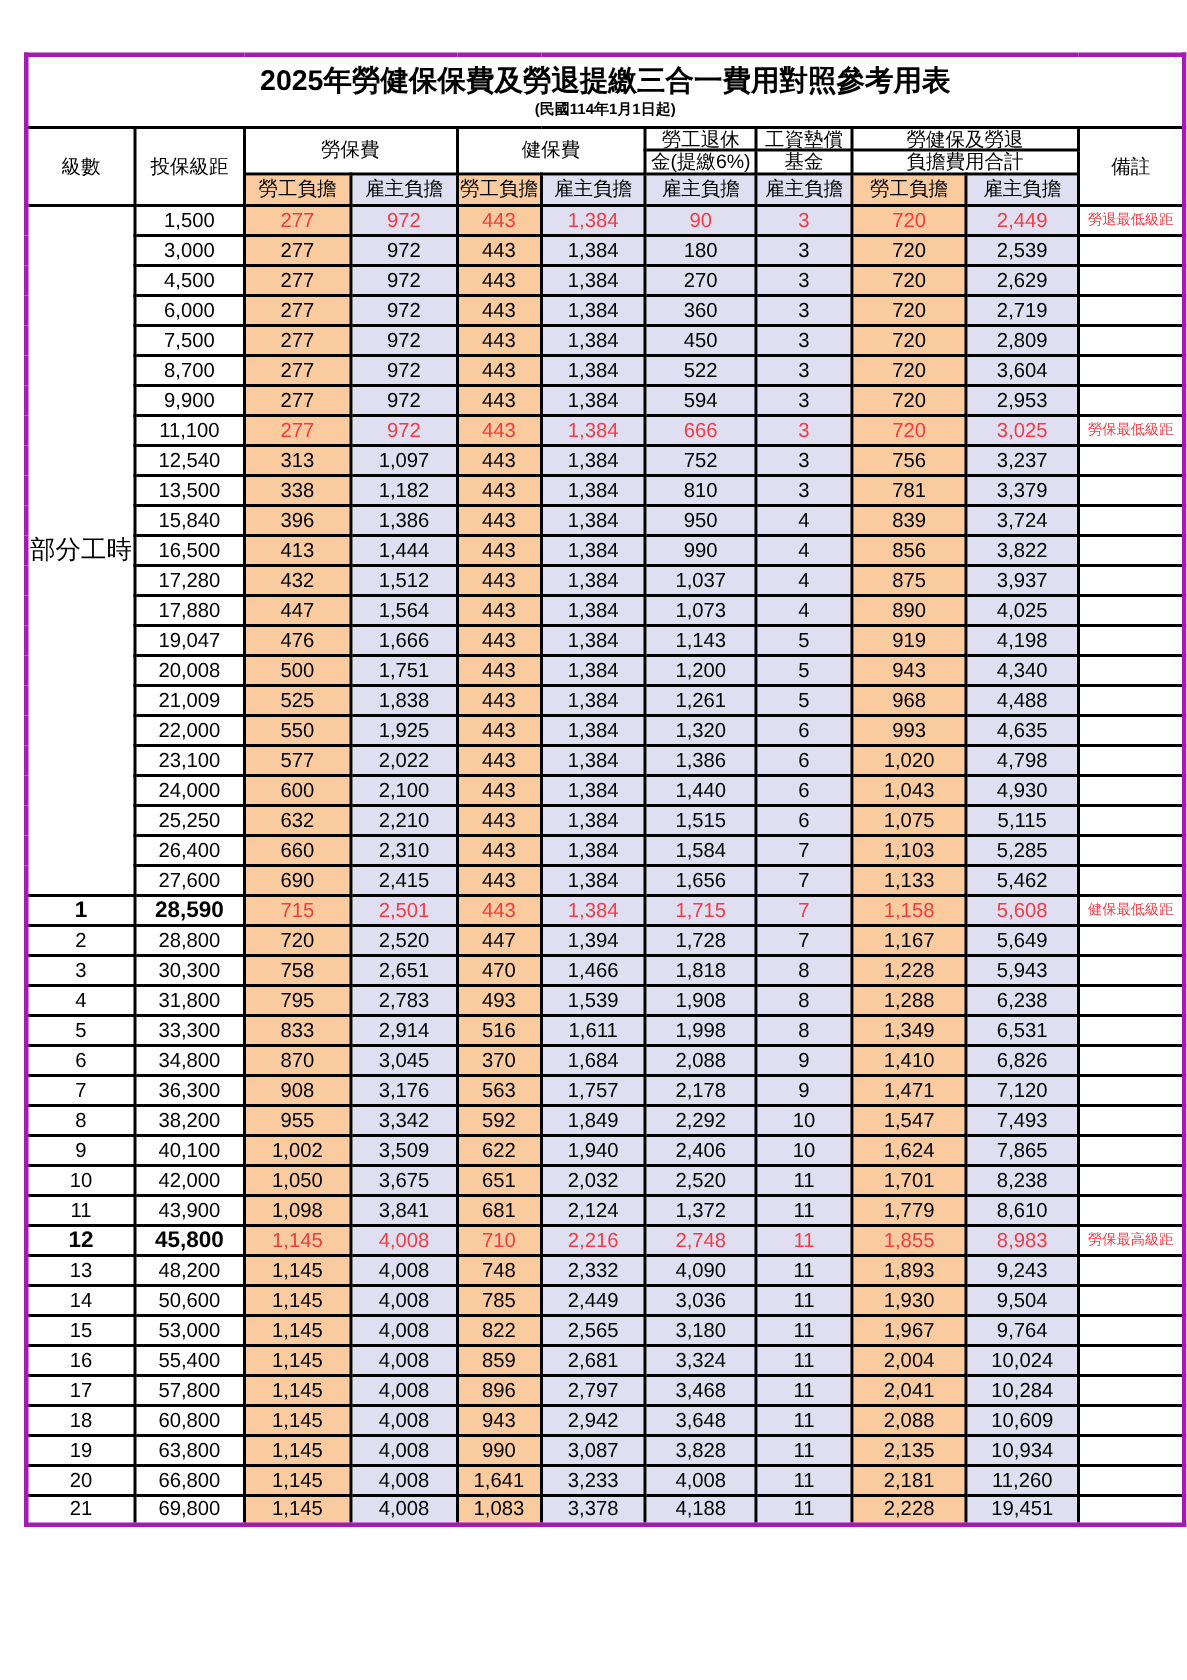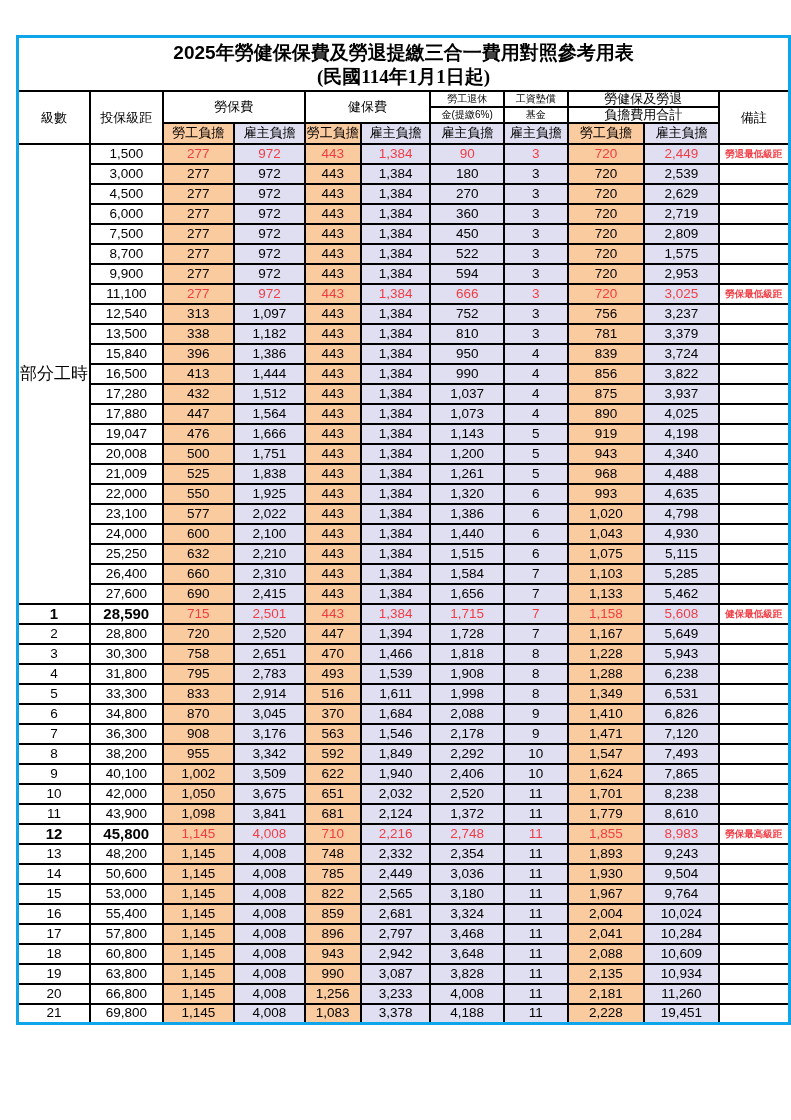--- a/index.html
+++ b/index.html
@@ -6,46 +6,46 @@
   html, body { margin: 0; padding: 0; }
   body {
     width: 791px; height: 1120px; background: #ffffff;
     font-family: "Liberation Sans", "DejaVu Sans", sans-serif;
     color: #000;
   }
   table {
     border-collapse: collapse;
     table-layout: fixed;
     margin: 35px 0 0 16px;
-    border: 3px solid #0ea5e9;
+    border: 3px solid #a21caf;
   }
   td {
     border: 2px solid #000;
     padding: 0 1px;
     text-align: center;
     vertical-align: middle;
     white-space: nowrap;
     overflow: hidden;
     font-size: 13.5px;
     height: 20px;
     line-height: 1.05;
   }
   .title-cell { height: 48px; padding: 2px 0; }
   .title-cell .t1 { font-size: 19px; font-weight: bold; line-height: 1.35; }
-  .title-cell .t2 { font-size: 19px; font-weight: bold; line-height: 1.2; font-family: Liberation Serif, serif; }
+  .title-cell .t2 { font-size: 10px; font-weight: bold; line-height: 1.2; }
   .hd { font-size: 13px; height: 15px; background: #fff; }
-  .hsm { font-size: 10px; }
+  .hsm { font-size: 13px; }
   .sub { font-size: 13px; height: 21px; }
   .emp { background: var(--emp-bg, #FBCBA0); }
   .er  { background: var(--er-bg, #E0DFF2); }
   .level-cell, .bracket-cell, .remark { background: #fff; }
   .pt { font-size: 17px; }
   .bold { font-weight: bold; font-size: 15px; }
   .red { color: var(--hl, #F03C44); }
-  .remark { font-size: 9.5px; font-weight: bold; padding: 1px; }
+  .remark { font-size: 9.5px; font-weight: normal; padding: 1px; }
 </style>
 </head>
 <body>
 
 <table>
   <colgroup>
     <col style="width:59px">
       <col style="width:73px">
     <col style="width:72px">
       <col style="width:71px">
@@ -154,21 +154,21 @@
       </tr>
       <tr>
         <td class="bracket-cell">8,700</td>
         <td class="emp">277</td>
         <td class="er">972</td>
         <td class="emp">443</td>
         <td class="er">1,384</td>
         <td class="er">522</td>
         <td class="er">3</td>
         <td class="emp">720</td>
-        <td class="er">1,575</td>
+        <td class="er">3,604</td>
         <td class="remark"></td>
       </tr>
       <tr>
         <td class="bracket-cell">9,900</td>
         <td class="emp">277</td>
         <td class="er">972</td>
         <td class="emp">443</td>
         <td class="er">1,384</td>
         <td class="er">594</td>
         <td class="er">3</td>
@@ -445,21 +445,21 @@
         <td class="emp">1,410</td>
         <td class="er">6,826</td>
         <td class="remark"></td>
       </tr>
       <tr>
         <td class="level-cell">7</td>
         <td class="bracket-cell">36,300</td>
         <td class="emp">908</td>
         <td class="er">3,176</td>
         <td class="emp">563</td>
-        <td class="er">1,546</td>
+        <td class="er">1,757</td>
         <td class="er">2,178</td>
         <td class="er">9</td>
         <td class="emp">1,471</td>
         <td class="er">7,120</td>
         <td class="remark"></td>
       </tr>
       <tr>
         <td class="level-cell">8</td>
         <td class="bracket-cell">38,200</td>
         <td class="emp">955</td>
@@ -524,21 +524,21 @@
         <td class="er red">8,983</td>
         <td class="remark red">勞保最高級距</td>
       </tr>
       <tr>
         <td class="level-cell">13</td>
         <td class="bracket-cell">48,200</td>
         <td class="emp">1,145</td>
         <td class="er">4,008</td>
         <td class="emp">748</td>
         <td class="er">2,332</td>
-        <td class="er">2,354</td>
+        <td class="er">4,090</td>
         <td class="er">11</td>
         <td class="emp">1,893</td>
         <td class="er">9,243</td>
         <td class="remark"></td>
       </tr>
       <tr>
         <td class="level-cell">14</td>
         <td class="bracket-cell">50,600</td>
         <td class="emp">1,145</td>
         <td class="er">4,008</td>
@@ -613,21 +613,21 @@
         <td class="er">11</td>
         <td class="emp">2,135</td>
         <td class="er">10,934</td>
         <td class="remark"></td>
       </tr>
       <tr>
         <td class="level-cell">20</td>
         <td class="bracket-cell">66,800</td>
         <td class="emp">1,145</td>
         <td class="er">4,008</td>
-        <td class="emp">1,256</td>
+        <td class="emp">1,641</td>
         <td class="er">3,233</td>
         <td class="er">4,008</td>
         <td class="er">11</td>
         <td class="emp">2,181</td>
         <td class="er">11,260</td>
         <td class="remark"></td>
       </tr>
       <tr>
         <td class="level-cell">21</td>
         <td class="bracket-cell">69,800</td>

